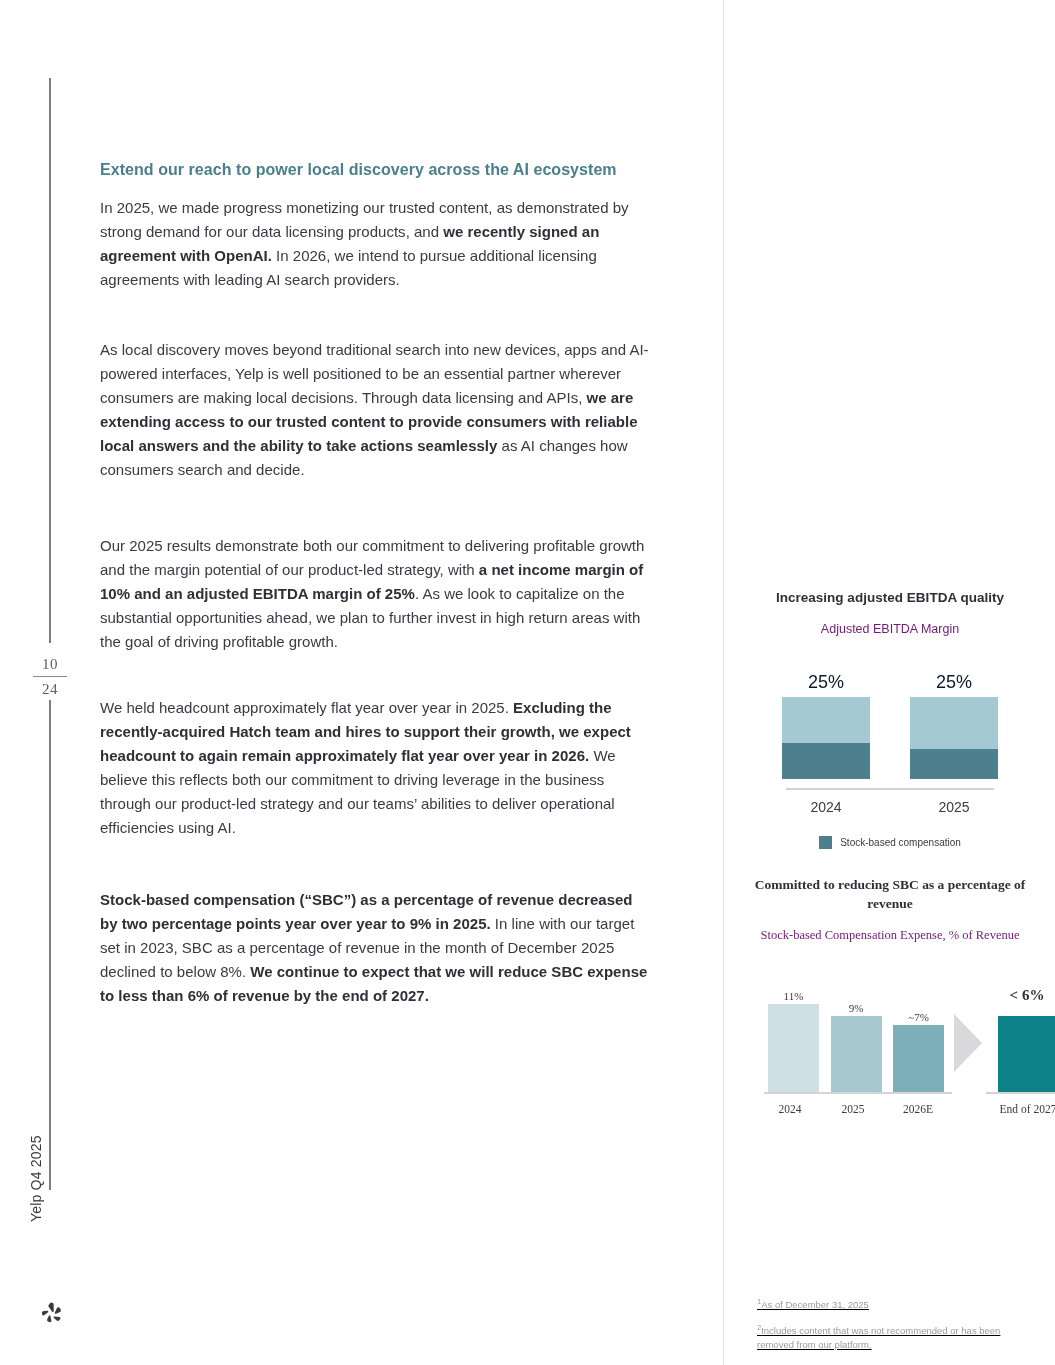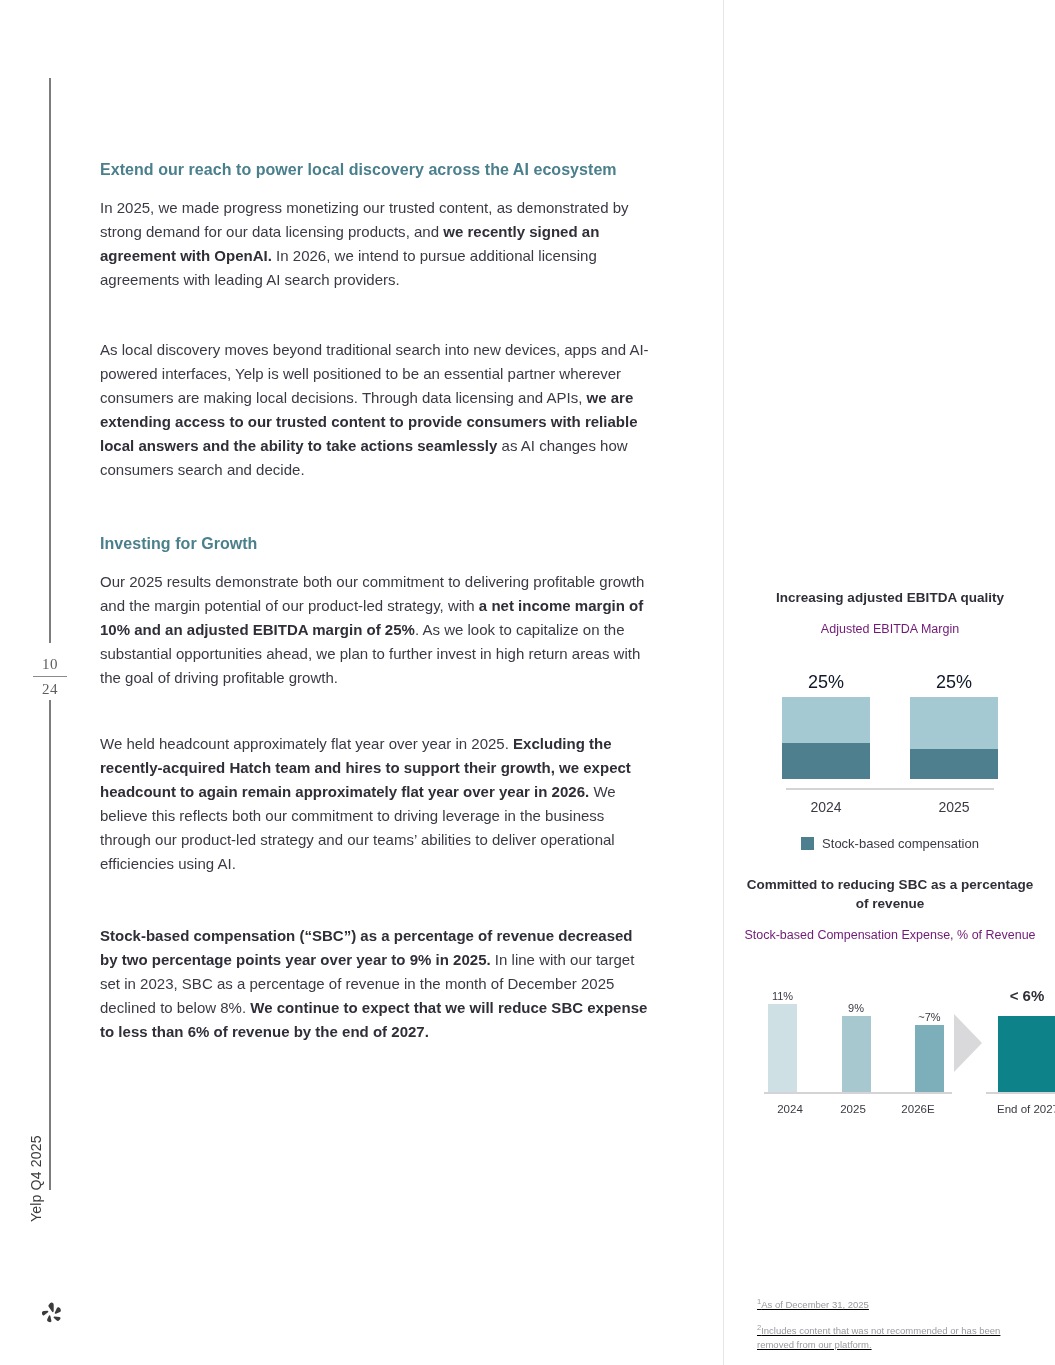--- a/index.html
+++ b/index.html
@@ -77,30 +77,30 @@
     align-items:flex-end; height:82px; padding:0 22px; margin-top:4px;
   }
   .eb-bar { width:88px; height:82px; position:relative; display:flex; flex-direction:column; }
   .eb-top { width:100%; background:#a4c9d3; }
   .eb-bot { width:100%; background:#4d7f8e; }
   .eb-axis { position:absolute; left:46px; right:46px; bottom:0; height:2px; background:#d4d4d6; }
   .eb-xlabels { display:flex; justify-content:space-around; padding:0 22px; margin-top:9px; }
   .eb-xlabel { font-size:14px; color:#3a3a44; text-align:center; width:90px; }
   .eb-legend { display:flex; align-items:center; justify-content:center; margin-top:21px; }
   .eb-swatch { width:13px; height:13px; background:#4d7f8e; margin-right:8px; }
-  .eb-legend-label { font-size:13px; color:#3a3a44; }
-
-  
-  #sbc-chart { top:875px; }
+  .eb-legend-label { font-size:10px; color:#3a3a44; }
+
+  
+  #sbc-chart { top:875px;font-family:Liberation Serif, serif; }
   .sbc-plot { position:relative; height:120px; margin-top:30px; }
   .sbc-group {
     position:absolute; left:28px; bottom:0; width:176px; height:120px;
     display:flex; align-items:flex-end; justify-content:space-between;
   }
-  .sbc-col { width:29px; position:relative; height:100%; }
+  .sbc-col { width:51px; position:relative; height:100%; }
   .sbc-lab {
     position:absolute; left:0; width:100%; text-align:center;
     font-size:11px; color:#3a3a44;
   }
   .sbc-bar { position:absolute; bottom:2px; left:0; width:100%; }
   .sbc-axis1 { position:absolute; left:24px; width:188px; bottom:0; height:2px; background:#d4d4d6; }
   .sbc-arrow { position:absolute; left:212px; bottom:20px; width:32px; height:62px; }
   .sbc-final { position:absolute; left:252px; bottom:0; width:70px; height:120px; }
   .sbc-final-bar { position:absolute; bottom:2px; left:6px; width:58px; background:#0d8289; }
   .sbc-final-lab {
@@ -153,21 +153,20 @@
     </p>
 
     <div class="gap-lg"></div>
 
     <p class="body">
       <span>As local discovery moves beyond traditional search into new devices, apps and AI-powered interfaces, Yelp is well positioned to be an essential partner wherever consumers are making local decisions. Through data licensing and APIs, </span><b>we are extending access to our trusted content to provide consumers with reliable local answers and the ability to take actions seamlessly</b><span> as AI changes how consumers search and decide.</span>
     </p>
 
     <div class="gap-xl"></div>
 
-    <h2 class="sect">Investing for Growth</h2>
 
     <p class="body">
       <span>Our 2025 results demonstrate both our commitment to delivering profitable growth and the margin potential of our product-led strategy, with </span><b>a net income margin of 10% and an adjusted EBITDA margin of 25%</b><span>. As we look to capitalize on the substantial opportunities ahead, we plan to further invest in high return areas with the goal of driving profitable growth.</span>
     </p>
 
     <div class="gap-lg" style="height:42px"></div>
 
     <p class="body">
       <span>We held headcount approximately flat year over year in 2025. </span><b>Excluding the recently-acquired Hatch team and hires to support their growth, we expect headcount to again remain approximately flat year over year in 2026.</b><span> We believe this reflects both our commitment to driving leverage in the business through our product-led strategy and our teams’ abilities to deliver operational efficiencies using AI.</span>
     </p>

